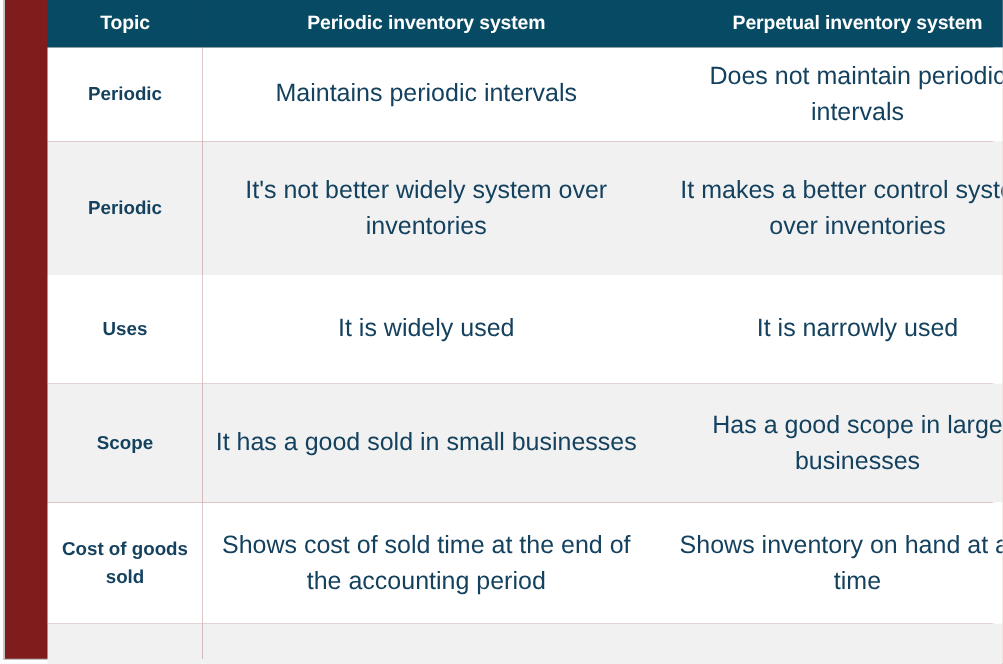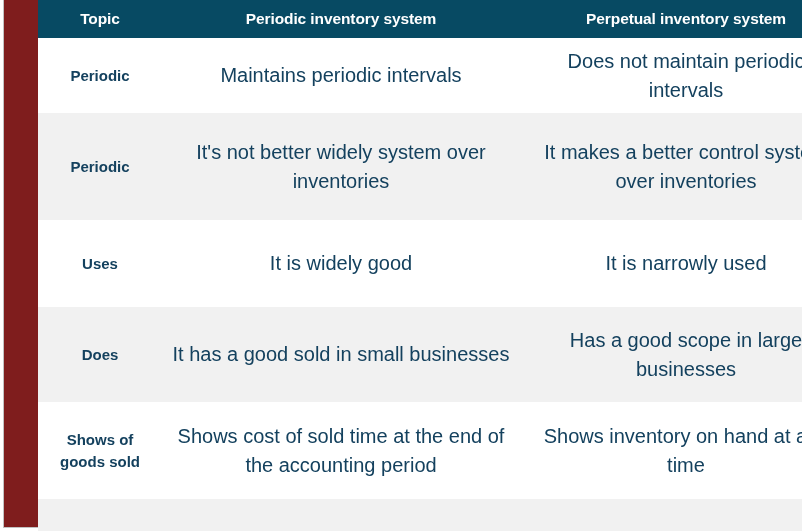--- a/index.html
+++ b/index.html
@@ -116,32 +116,32 @@
         </tr>
 
         <tr class="row-even r1">
           <td class="topic">Periodic</td>
           <td>It's not better widely system over inventories</td>
           <td>It makes a better control system over inventories</td>
         </tr>
 
         <tr class="row-odd r2">
           <td class="topic">Uses</td>
-          <td>It is widely good</td>
+          <td>It is widely used</td>
           <td>It is narrowly used</td>
         </tr>
 
         <tr class="row-even r3">
-          <td class="topic">Does</td>
+          <td class="topic">Scope</td>
           <td>It has a good sold in small businesses</td>
           <td>Has a good scope in large businesses</td>
         </tr>
 
         <tr class="row-odd r4">
-          <td class="topic">Shows of goods sold</td>
+          <td class="topic">Cost of goods sold</td>
           <td>Shows cost of sold time at the end of the accounting period</td>
           <td>Shows inventory on hand at any time</td>
         </tr>
 
         <tr class="row-even r5">
           <td class="topic">Unit value</td>
           <td>Supports lower unit value</td>
           <td>Supports higher unit value</td>
         </tr>
 

